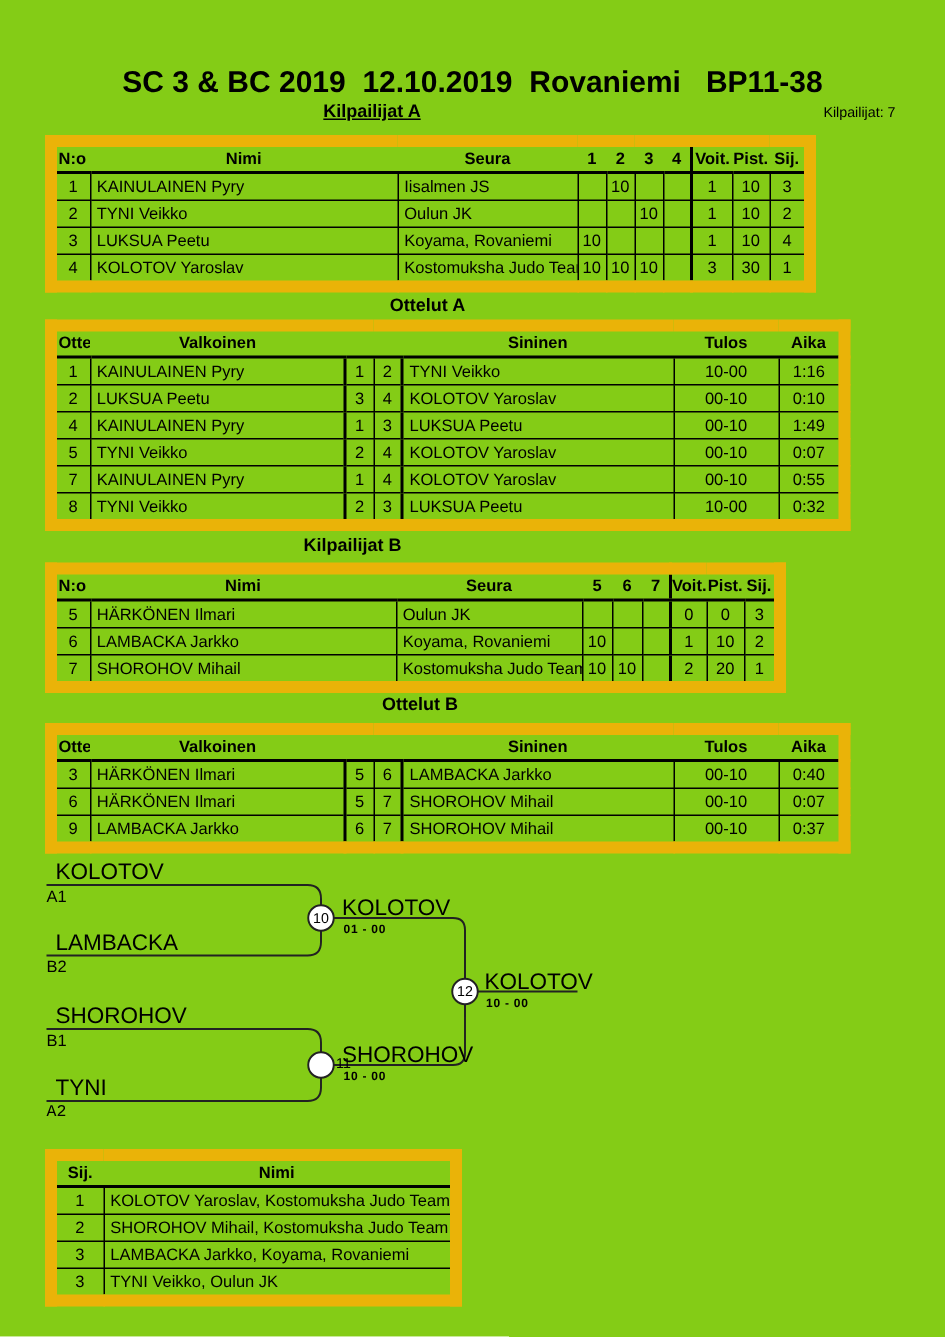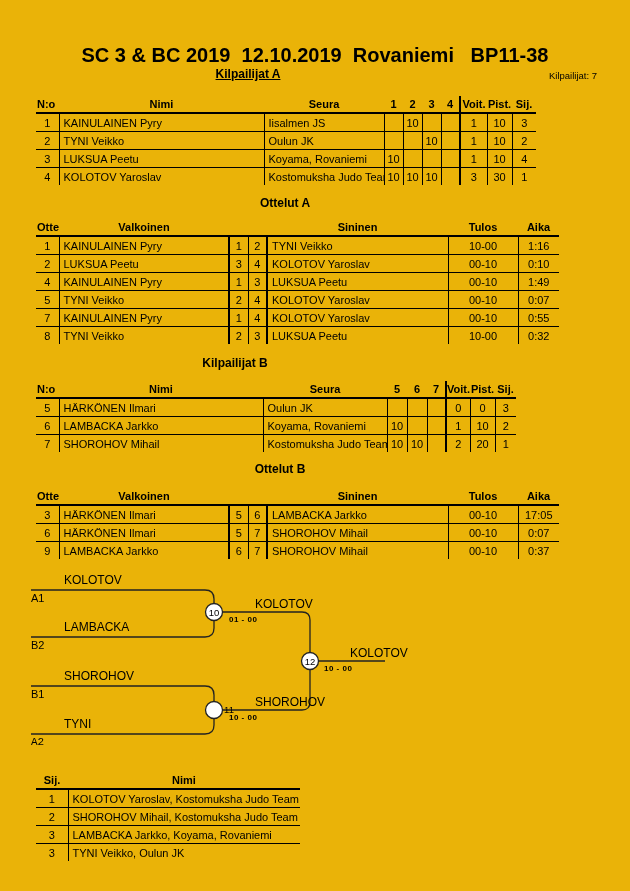--- a/index.html
+++ b/index.html
@@ -2,58 +2,58 @@
 <html><head>
 <meta charset="utf-8">
 <style>
   html, body {
     margin: 0; padding: 0;
     width: 630px; height: 891px;
     background: #ffffff;
     font-family: "Liberation Sans", sans-serif;
     color: #000;
   }
-  #page { position: relative; width: 630px; height: 891px; overflow: hidden; background:#eab308; }
+  #page { position: relative; width: 630px; height: 891px; overflow: hidden; background:#84cc16; }
 
   .page-title {
     position: absolute; left: 0; top: 44px; width: 630px;
     text-align: center; font-size: 20px; font-weight: bold;
     white-space: pre; letter-spacing: 0px;
   }
   .sec-heading {
     position: absolute; width: 200px; text-align: center;
     font-size: 12px; font-weight: bold; white-space: nowrap;
   }
   .count-label {
     position: absolute; left: 430px; top: 70px; width: 167px;
     text-align: right; font-size: 9.5px;
   }
 
   table.doc-table {
     position: absolute; border-collapse: collapse; table-layout: fixed;
-    border: 6px solid #eab308; font-size: 11px;
+    border: 8px solid #eab308; font-size: 11px;
   }
   table.doc-table th {
     border: none; border-bottom: 2px solid #000;
     height: 16px; padding: 0; font-weight: bold;
     white-space: nowrap; overflow: hidden; font-size: 11px;
   }
   table.doc-table td {
     border: 1px solid #000; height: 17px; padding: 0;
     white-space: nowrap; overflow: hidden; vertical-align: middle;
   }
   .c { text-align: center; }
   .l { text-align: left; padding-left: 4px !important; }
   .hl { text-align: left; padding-left: 1px !important; }
   .tk { border-left: 2px solid #000 !important; }
 
   
   .bracket { position: absolute; left: 0; top: 565px; width: 630px; height: 185px; }
   .bracket svg { position: absolute; left: 0; top: 0; }
-  .bk-name  { position: absolute; font-size: 12px; white-space: nowrap; margin-left: 27px; }
+  .bk-name  { position: absolute; font-size: 15px; white-space: nowrap; }
   .bk-seed  { position: absolute; font-size: 11px; white-space: nowrap; }
   .bk-score { position: absolute; font-size: 8px; font-weight: bold; letter-spacing: 0.5px; white-space: nowrap; }
   .bk-num   { position: absolute; width: 18px; text-align: center; font-size: 9.5px; line-height: 17px; }
 </style>
 </head>
 <body>
 
 <div id="page">
 
   <div class="page-title">SC 3 &amp; BC 2019  12.10.2019  Rovaniemi   BP11-38</div>
@@ -309,21 +309,21 @@
       </tr>
     </thead>
     <tbody>
       <tr>
         <td class="c">3</td>
         <td class="l">HÄRKÖNEN Ilmari</td>
         <td class="c tk">5</td>
         <td class="c">6</td>
         <td class="l tk">LAMBACKA Jarkko</td>
         <td class="c">00-10</td>
-        <td class="c">17:05</td>
+        <td class="c">0:40</td>
       </tr>
       <tr>
         <td class="c">6</td>
         <td class="l">HÄRKÖNEN Ilmari</td>
         <td class="c tk">5</td>
         <td class="c">7</td>
         <td class="l tk">SHOROHOV Mihail</td>
         <td class="c">00-10</td>
         <td class="c">0:07</td>
       </tr>

